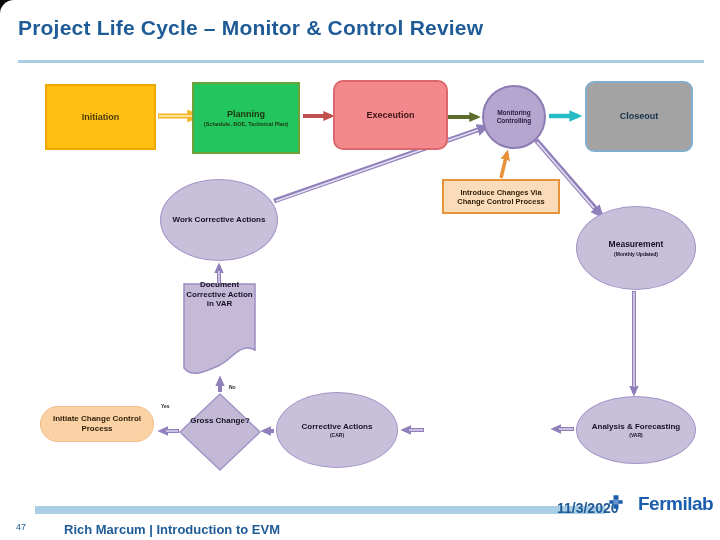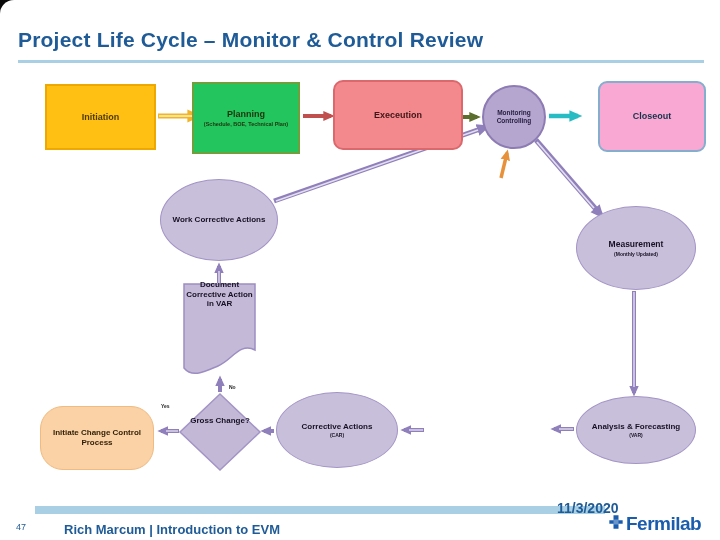--- a/index.html
+++ b/index.html
@@ -1,57 +1,57 @@
 <!DOCTYPE html>
 <html><head>
 <meta charset="utf-8">
 <style>
   html,body{margin:0;padding:0;background:#0a0a0a;}
   .slide{position:relative;width:720px;height:540px;background:#ffffff;
          font-family:"Liberation Sans",sans-serif;overflow:hidden;
          border-top-left-radius:14px;}
   .layer{position:absolute;left:0;top:0;}
 
-  .title{position:absolute;left:18px;top:28px;width:690px;
+  .title{position:absolute;left:18px;top:16px;width:690px;
          font-size:21px;font-weight:bold;color:#1E5B97;letter-spacing:0.2px;}
   .title-rule{position:absolute;left:18px;top:60px;width:686px;height:3px;background:#A9CFE5;}
 
   .node{position:absolute;display:flex;flex-direction:column;align-items:center;justify-content:center;
         text-align:center;font-weight:bold;line-height:1.2;box-sizing:border-box;padding:3px;}
   .node .sub{font-size:5px;font-weight:bold;margin-top:1px;}
 
   .initiation{left:45px;top:84px;width:111px;height:66px;background:#FFC013;border:2px solid #EFA800;color:#4a3a0c;font-size:9px;}
   .planning{left:192px;top:82px;width:108px;height:72px;background:#22c55e;border:2px solid #6FA03C;color:#1f340d;font-size:9px;}
   .planning .sub{font-size:5.5px;}
-  .execution{left:333px;top:80px;width:130px;height:70px;background:#F4898D;border:2px solid #DB686D;border-radius:10px;color:#3f1517;font-size:9px;}
+  .execution{left:333px;top:80px;width:115px;height:70px;background:#F4898D;border:2px solid #DB686D;border-radius:10px;color:#3f1517;font-size:9px;}
   .monitoring{left:482px;top:85px;width:64px;height:64px;border-radius:50%;background:#B4A6CE;border:2px solid #8D7BB4;color:#261c40;font-size:6.5px;padding:6px;}
-  .closeout{left:598px;top:81px;width:108px;height:71px;background:#f9a8d4;border:2px solid #84AECD;border-radius:9px;color:#16324a;font-size:9px;}
+  .closeout{left:585px;top:81px;width:108px;height:71px;background:#a3a3a3;border:2px solid #84AECD;border-radius:9px;color:#16324a;font-size:9px;}
 
   .ellipse{border-radius:50%;background:#C8BFDB;border:1.5px solid #A394C6;color:#171024;}
   .work{left:160px;top:179px;width:118px;height:82px;font-size:8px;}
   .measurement{left:576px;top:206px;width:120px;height:84px;font-size:8.5px;}
   .corrective{left:276px;top:392px;width:122px;height:76px;font-size:8px;}
   .address{left:426px;top:392px;width:122px;height:76px;font-size:8px;}
   .analysis{left:576px;top:396px;width:120px;height:68px;font-size:8px;}
 
   .introduce{left:442px;top:179px;width:118px;height:35px;background:#FADCBA;border:2px solid #E6933C;color:#2f1d05;font-size:7.5px;}
-  .initiate{left:40px;top:406px;width:114px;height:64px;background:#FAD2A6;border:1.5px solid #F0BA80;border-radius:23px;color:#2f1d05;font-size:8px;}
+  .initiate{left:40px;top:406px;width:114px;height:36px;background:#FAD2A6;border:1.5px solid #F0BA80;border-radius:23px;color:#2f1d05;font-size:8px;}
 
   .gross-label{left:188px;top:416px;width:64px;font-size:8px;color:#171024;background:transparent;padding:0;}
   .document-label{left:185px;top:280px;width:69px;font-size:8px;color:#171024;background:transparent;padding:0;}
 
   .edge-label{position:absolute;font-size:5px;font-weight:bold;color:#222;}
   .edge-yes{left:161px;top:403px;}
   .edge-no{left:229px;top:384px;}
 
   .footer-bar{position:absolute;left:35px;top:506px;width:570px;height:8px;background:#A9CFE5;}
   .page-num{position:absolute;left:16px;top:522px;font-size:9px;color:#1E5B97;}
   .credit{position:absolute;left:64px;top:522px;font-size:13px;font-weight:bold;color:#1E5B97;}
   .slide-date{position:absolute;left:557px;top:500px;font-size:14px;font-weight:bold;color:#1E5B97;}
-  .fermilab{position:absolute;left:606px;top:492px;display:flex;align-items:center;gap:0;margin-top:20px;}
+  .fermilab{position:absolute;left:606px;top:492px;display:flex;align-items:center;gap:12px;}
   .fermilab-text{font-size:19px;font-weight:bold;color:#1A5DAD;letter-spacing:-0.5px;}
 </style>
 </head>
 <body>
 
 <div class="slide">
 
   <div class="title">Project Life Cycle – Monitor &amp; Control Review</div>
   <div class="title-rule"></div>
 
@@ -128,20 +128,23 @@
   <div class="node monitoring">
     <span>Monitoring Controlling</span>
   </div>
   <div class="node closeout">
     <span>Closeout</span>
   </div>
 
   <div class="node ellipse work">
     <span>Work Corrective Actions</span>
   </div>
+  <div class="node introduce">
+    <span>Introduce Changes Via Change Control Process</span>
+  </div>
   <div class="node ellipse measurement">
     <span>Measurement</span>
     <span class="sub">(Monthly Updated)</span>
   </div>
   <div class="node document-label">
     <span>Document Corrective Action in VAR</span>
   </div>
   <div class="node initiate">
     <span>Initiate Change Control Process</span>
   </div>

